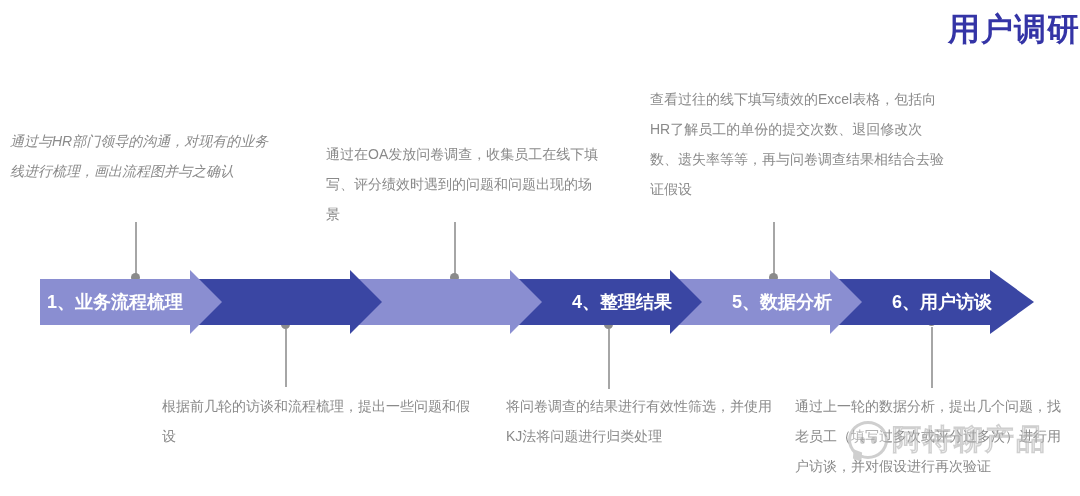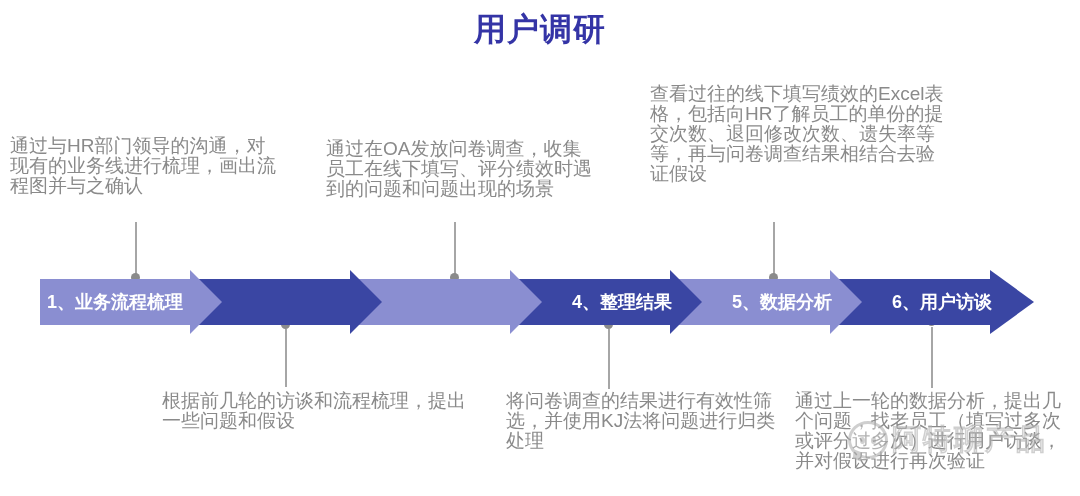--- a/index.html
+++ b/index.html
@@ -2,28 +2,28 @@
 <html style="--title: #3434a6; --light: #8a8ed1; --dark: #3a46a3; --gray: #8a8a8a; --connector: #a6a6a6; --watermark: #b3b3b3; --step_text: #ffffff;"><head>
 <meta charset="utf-8">
 <style>
   html,body{margin:0;padding:0;}
   body{
     width:1080px;height:496px;position:relative;background:#ffffff;
     font-family:"Liberation Sans","DejaVu Sans",sans-serif;
     overflow:hidden;
   }
   .title{
-    position:absolute;top:8px;left:0;width:1080px;text-align:center;
+    position:absolute;top:8px;left:0;width:1080px;text-align:right;
     font-size:32px;font-weight:bold;color:var(--title);letter-spacing:1px;
   }
   .note{
-    position:absolute;color:var(--gray);font-size:19px;line-height:20px;
+    position:absolute;color:var(--gray);font-size:14px;line-height:30px;
     letter-spacing:0px;word-break:break-all;
   }
-  .note-top1{left:10px;top:136px;width:270px;}
+  .note-top1{left:10px;top:126px;width:270px;font-style:italic;}
   .note-top2{left:326px;top:139px;width:274px;}
   .note-top3{left:650px;top:84px;width:294px;}
   .note-bot1{left:162px;top:391px;width:310px;}
   .note-bot2{left:482px;top:391px;width:270px;margin-left:24px;}
   .note-bot3{left:795px;top:391px;width:274px;}
 
   .vline{position:absolute;width:2px;background:var(--connector);}
   .dot{position:absolute;width:9px;height:9px;border-radius:50%;background:#8b8b8b;}
   .l1{left:135px;top:222px;height:52px;}  .d1{left:131px;top:273px;}
   .l3{left:454px;top:222px;height:52px;}  .d3{left:450px;top:273px;}

